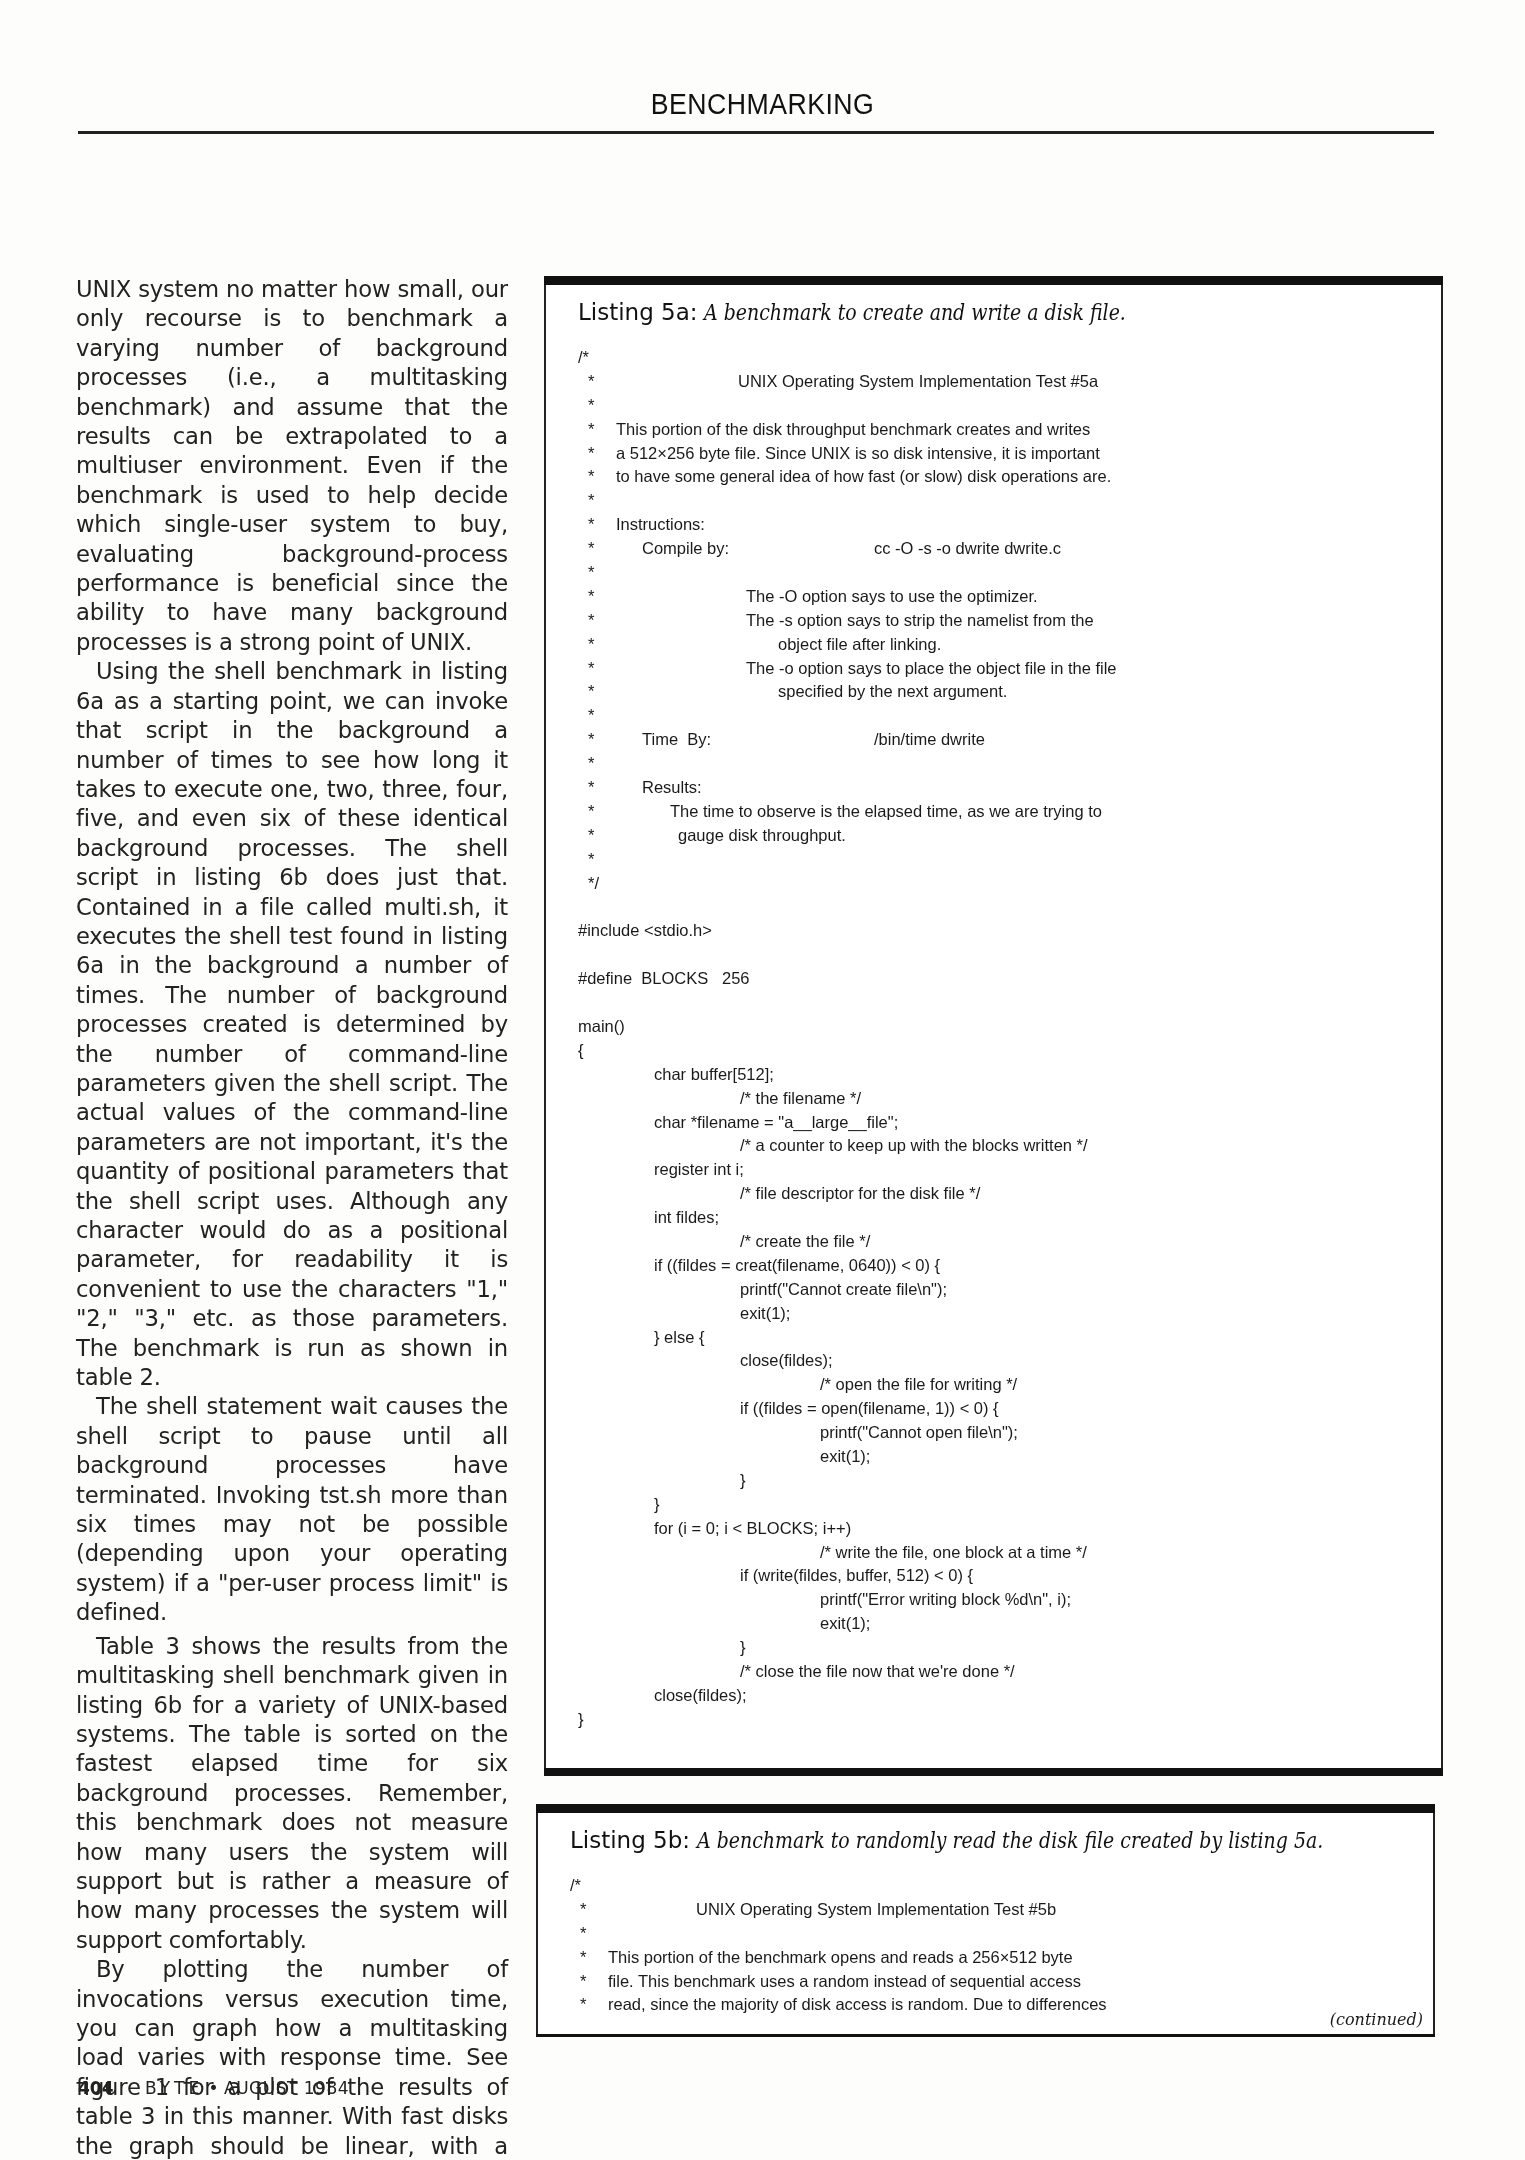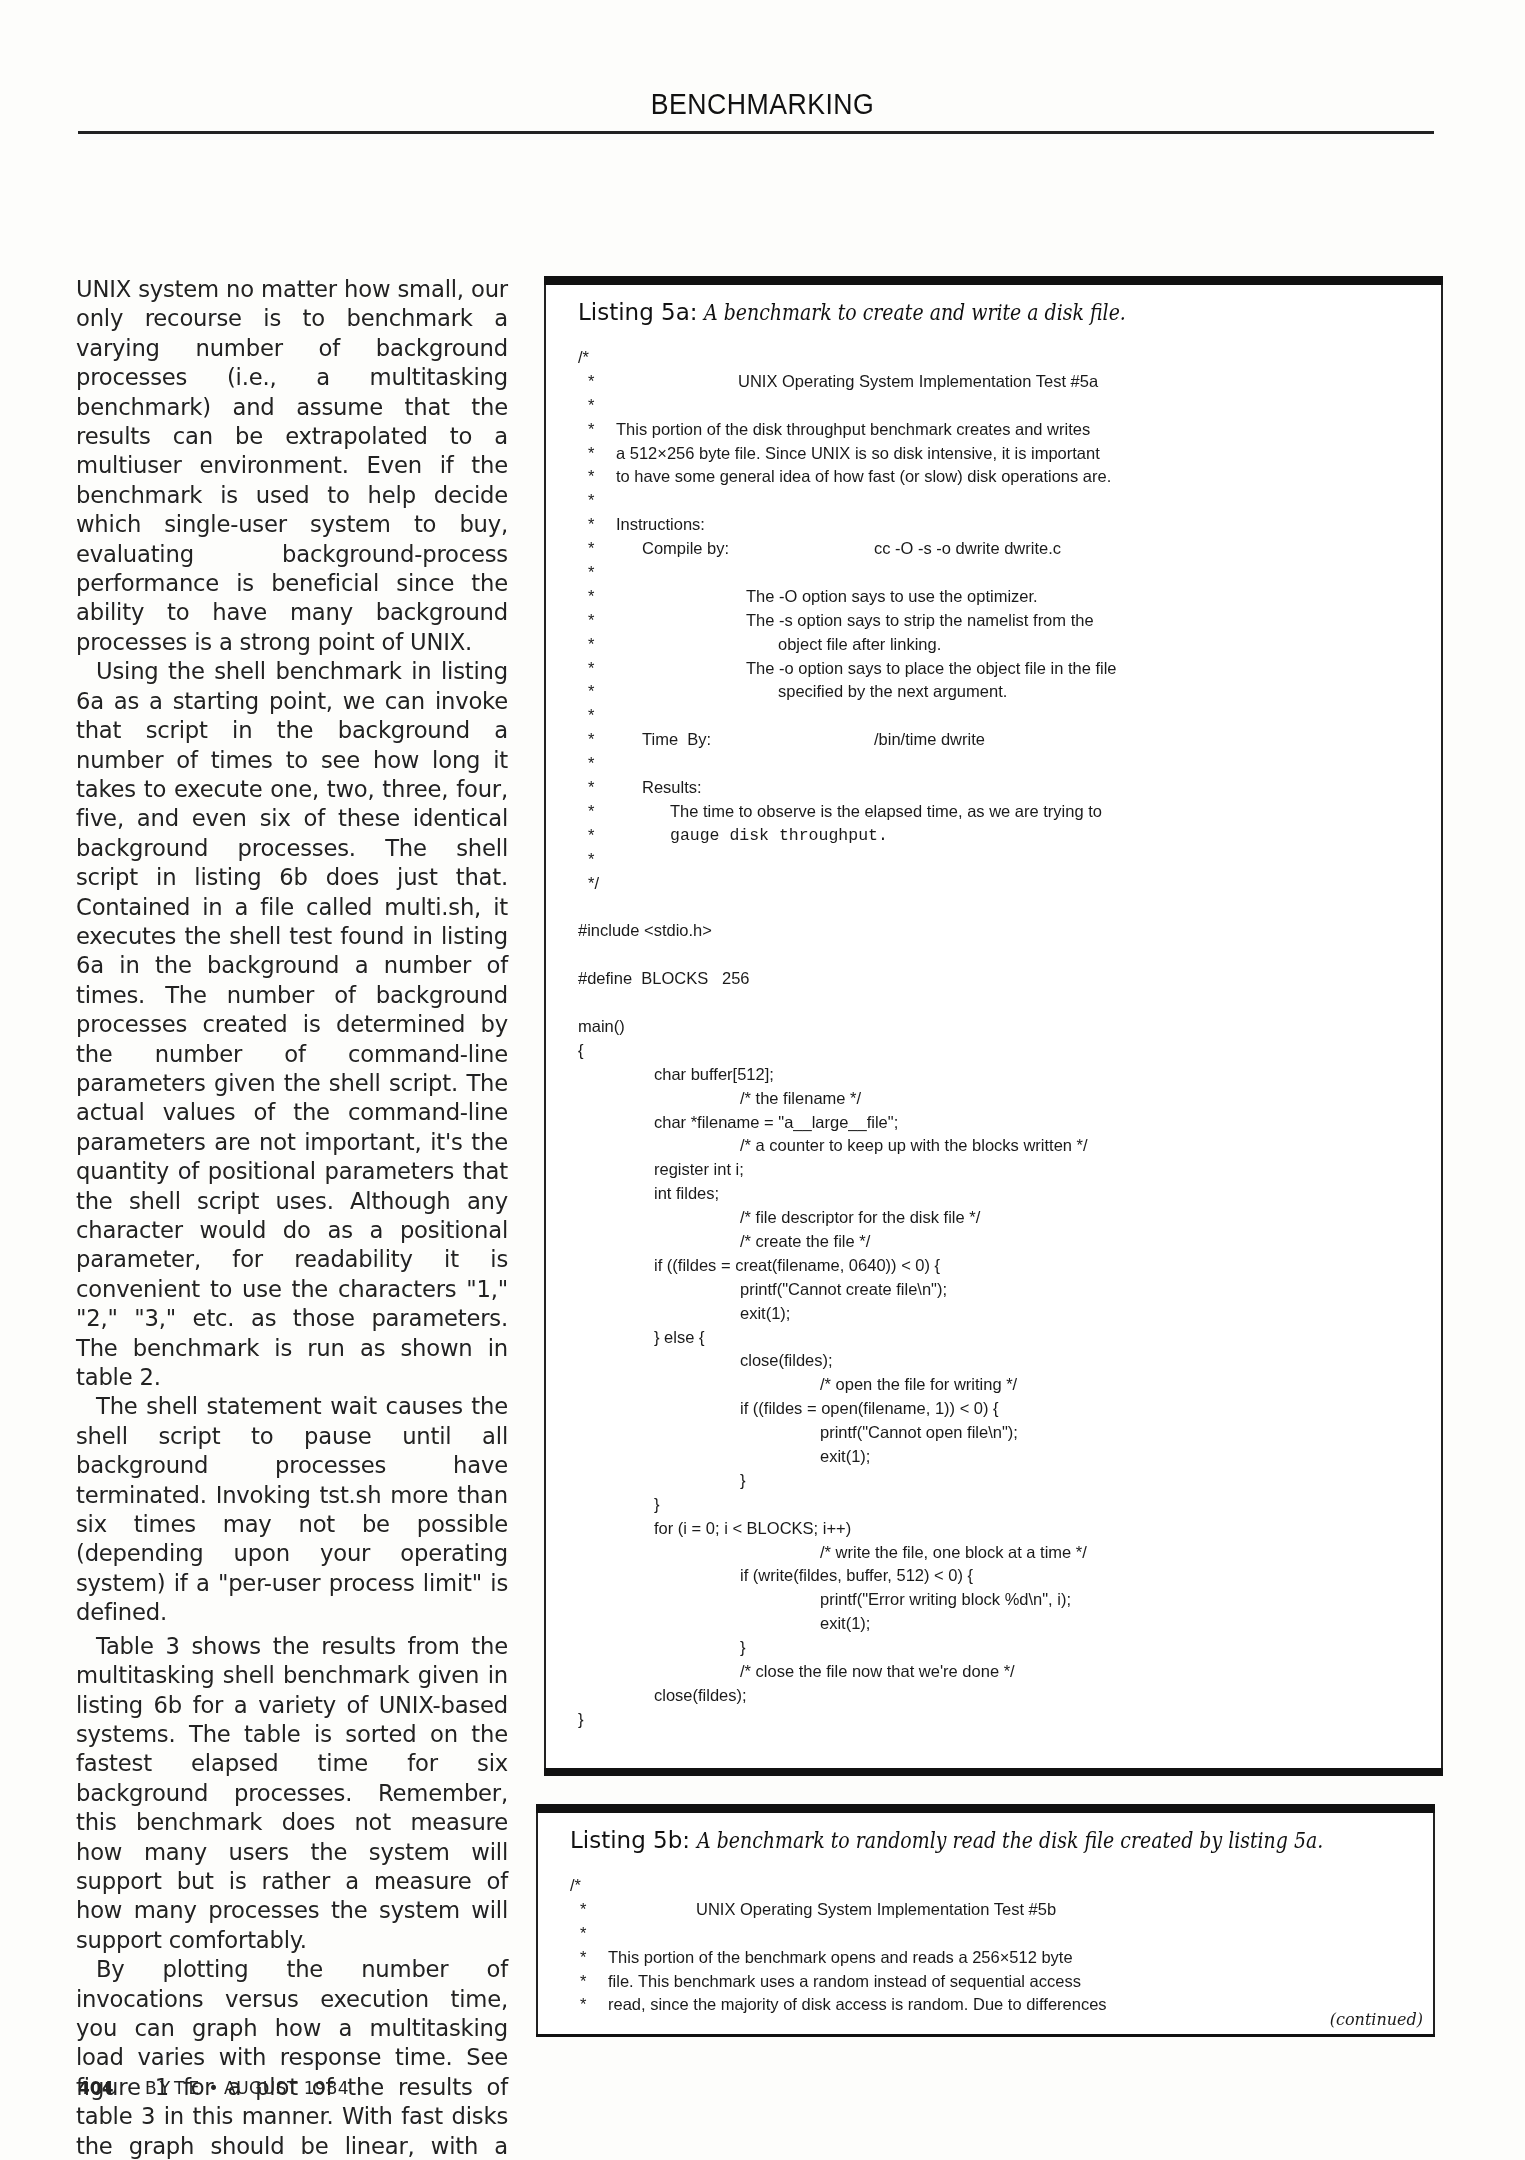--- a/index.html
+++ b/index.html
@@ -95,37 +95,37 @@
       <div class="line"><span style="left: 10px;">*</span><span style="left: 168px;">The -O option says to use the optimizer.</span></div>
       <div class="line"><span style="left: 10px;">*</span><span style="left: 168px;">The -s option says to strip the namelist from the</span></div>
       <div class="line"><span style="left: 10px;">*</span><span style="left: 200px;">object file after linking.</span></div>
       <div class="line"><span style="left: 10px;">*</span><span style="left: 168px;">The -o option says to place the object file in the file</span></div>
       <div class="line"><span style="left: 10px;">*</span><span style="left: 200px;">specified by the next argument.</span></div>
       <div class="line"><span style="left: 10px;">*</span></div>
       <div class="line"><span style="left: 10px;">*</span><span style="left: 64px;">Time  By:</span><span style="left: 296px;">/bin/time dwrite</span></div>
       <div class="line"><span style="left: 10px;">*</span></div>
       <div class="line"><span style="left: 10px;">*</span><span style="left: 64px;">Results:</span></div>
       <div class="line"><span style="left: 10px;">*</span><span style="left: 92px;">The time to observe is the elapsed time, as we are trying to</span></div>
-      <div class="line"><span style="left: 10px;">*</span><span style="left: 92px; font-family: Liberation Mono, monospace;">gauge disk throughput.</span></div>
+      <div class="line"><span style="left: 10px;">*</span><span style="left: 100px;">gauge disk throughput.</span></div>
       <div class="line"><span style="left: 10px;">*</span></div>
       <div class="line"><span style="left: 10px;">*/</span></div>
       <div class="line"><span style="left: 0px;"></span></div>
       <div class="line"><span style="left: 0px;">#include &lt;stdio.h&gt;</span></div>
       <div class="line"><span style="left: 0px;"></span></div>
       <div class="line"><span style="left: 0px;">#define  BLOCKS   256</span></div>
       <div class="line"><span style="left: 0px;"></span></div>
       <div class="line"><span style="left: 0px;">main()</span></div>
       <div class="line"><span style="left: 0px;">{</span></div>
       <div class="line"><span style="left: 76px;">char buffer[512];</span></div>
       <div class="line"><span style="left: 162px;">/* the filename */</span></div>
       <div class="line"><span style="left: 76px;">char *filename = "a__large__file";</span></div>
       <div class="line"><span style="left: 162px;">/* a counter to keep up with the blocks written */</span></div>
       <div class="line"><span style="left: 76px;">register int i;</span></div>
+      <div class="line"><span style="left: 162px;">/* file descriptor for the disk file */</span></div>
       <div class="line"><span style="left: 76px;">int fildes;</span></div>
-      <div class="line"><span style="left: 162px;">/* file descriptor for the disk file */</span></div>
       <div class="line"><span style="left: 162px;">/* create the file */</span></div>
       <div class="line"><span style="left: 76px;">if ((fildes = creat(filename, 0640)) &lt; 0) {</span></div>
       <div class="line"><span style="left: 162px;">printf("Cannot create file\n");</span></div>
       <div class="line"><span style="left: 162px;">exit(1);</span></div>
       <div class="line"><span style="left: 76px;">} else {</span></div>
       <div class="line"><span style="left: 162px;">close(fildes);</span></div>
       <div class="line"><span style="left: 242px;">/* open the file for writing */</span></div>
       <div class="line"><span style="left: 162px;">if ((fildes = open(filename, 1)) &lt; 0) {</span></div>
       <div class="line"><span style="left: 242px;">printf("Cannot open file\n");</span></div>
       <div class="line"><span style="left: 242px;">exit(1);</span></div>

